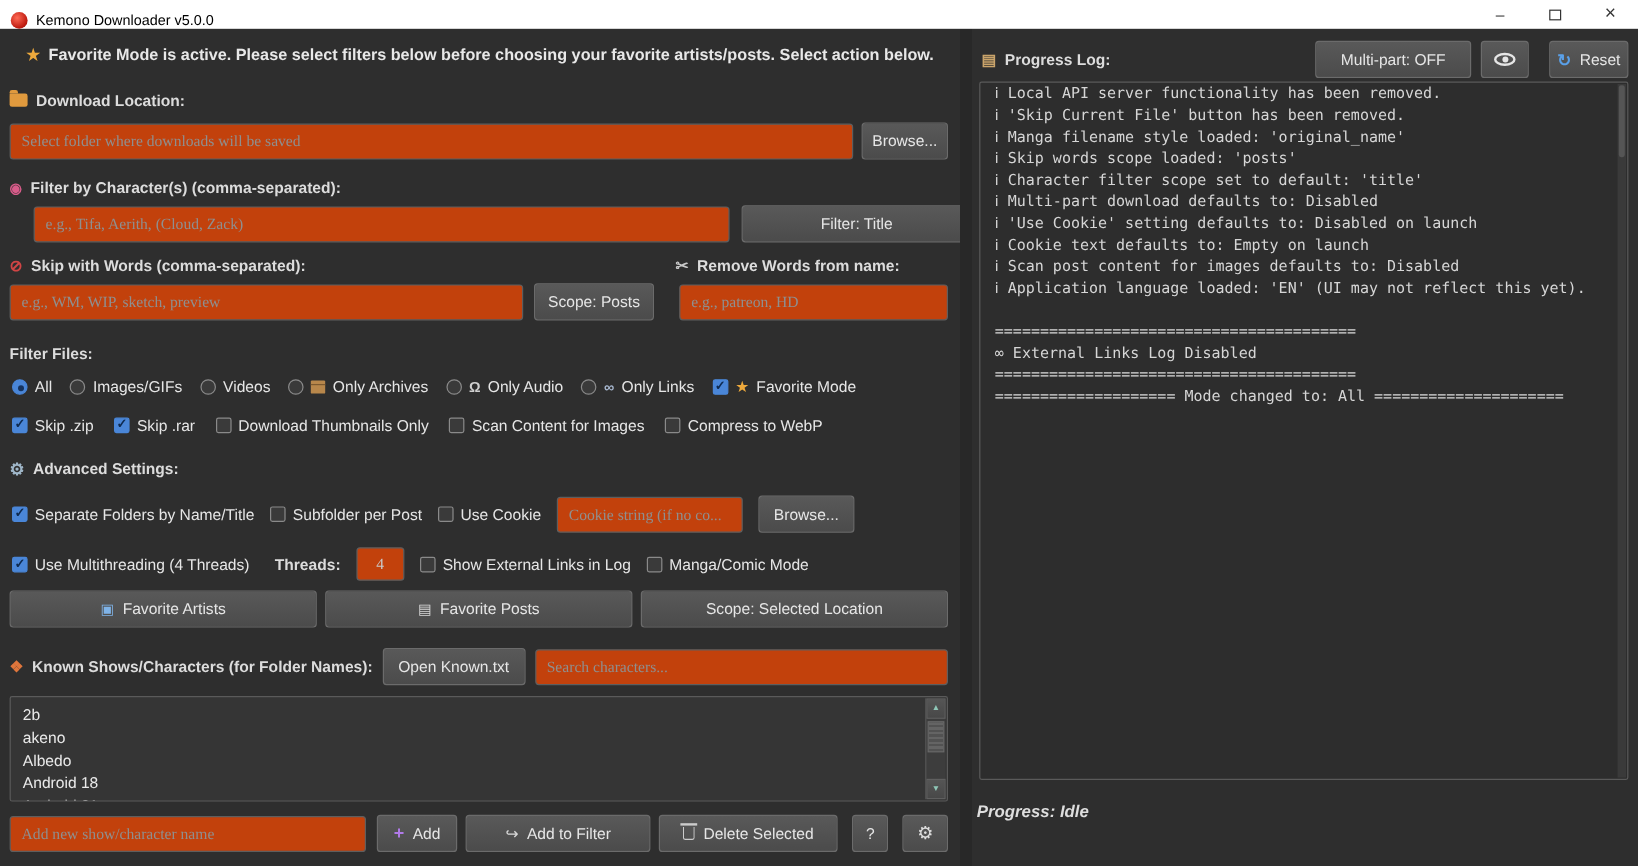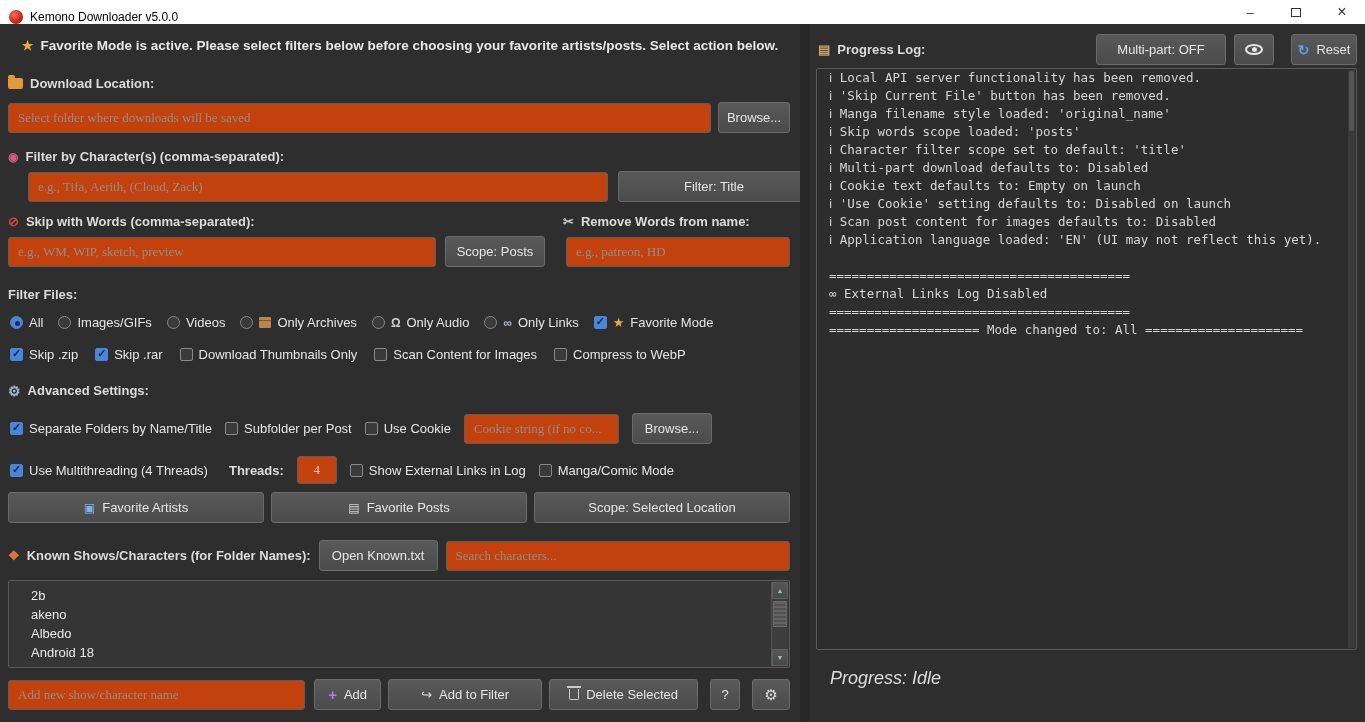--- a/index.html
+++ b/index.html
@@ -61,35 +61,35 @@
   .ico-folder { position:relative; width:15px; height:11px; background:#e09a3e; border-radius:1px 2px 2px 2px; display:inline-block; flex:0 0 auto; }
   .ico-folder::before { content:""; position:absolute; top:-3px; left:0; width:7px; height:3px; background:#e09a3e; border-radius:2px 2px 0 0; }
   .ico-box { position:relative; width:12px; height:11px; background:#b8874b; border-radius:1px; display:inline-block; flex:0 0 auto; }
   .ico-box::before { content:""; position:absolute; top:3px; left:0; right:0; height:1px; background:#7d5a30; }
   .ico-trash { position:relative; width:10px; height:11px; border:1px solid #cccccc; border-top:none; border-radius:0 0 2px 2px; display:inline-block; flex:0 0 auto; }
   .ico-trash::before { content:""; position:absolute; left:-3px; top:-3px; width:14px; height:2px; background:#cccccc; }
   .ico-eye { position:relative; width:18px; height:11px; border:2px solid #e6e6e6; border-radius:50%; display:inline-block; flex:0 0 auto; }
   .ico-eye::after { content:""; position:absolute; left:50%; top:50%; width:5px; height:5px; margin:-2.5px 0 0 -2.5px; border-radius:50%; background:#e6e6e6; }
 
   
-  .known-list { position:absolute; left:8px; top:556px; width:782px; height:88px; background:#353535; border:1px solid #5a5a5a; border-radius:2px; overflow:hidden; padding:7px 0 0 22px; }
+  .known-list { position:absolute; left:8px; top:556px; width:782px; height:88px; background:#353535; border:1px solid #5a5a5a; border-radius:2px; overflow:hidden; padding:7px 0 0 10px; }
   .known-item { height:19px; font-size:13px; color:#eaeaea; }
   .kscroll { position:absolute; top:1px; right:1px; bottom:1px; width:17px; background:#3d3d3d; border-left:1px solid #555; display:flex; flex-direction:column; }
   .kbtn { height:17px; background:linear-gradient(#555,#484848); border:1px solid #5f5f5f; display:flex; align-items:center; justify-content:center; }
   .kbtn .arr { font-size:7px; color:#8fc7b7; line-height:1; }
   .ktrack { flex:1; position:relative; }
   .kthumb { position:absolute; top:2px; left:1px; right:1px; height:26px; border:1px solid #6a6a6a; background:repeating-linear-gradient(to bottom,#646464 0 2px,#525252 2px 4px); }
 
   
   .rp-header { position:absolute; top:10px; left:8px; right:8px; height:31px; display:flex; align-items:center; gap:8px; }
   .log-box { position:absolute; left:6px; right:8px; top:44px; height:582px; background:#2d2d2d; border:1px solid #5a5a5a; border-radius:2px; padding:0 12px; font-family:"DejaVu Sans Mono",monospace; font-size:12.5px; color:#d6d6d6; overflow:hidden; }
   .log-line { min-height:18px; line-height:18px; white-space:pre; }
   .log-scroll { position:absolute; top:1px; right:1px; bottom:1px; width:7px; background:#3a3a3a; }
   .log-scroll .thumb { position:absolute; top:1px; left:1px; right:1px; height:60px; background:#555; border-radius:2px; }
-  .progress-status { position:absolute; left:20px; top:644px; font-weight:normal; font-style:italic; font-size:18px; color:#dedede; }
+  .progress-status { position:absolute; left:4px; top:644px; font-weight:bold; font-style:italic; font-size:14px; color:#dedede; }
 </style>
 </head>
 <body>
 
 <div class="titlebar">
   <span class="logo"></span>
   <span class="app-title">Kemono Downloader v5.0.0</span>
   <div class="win-controls">
     <div class="win-btn">
         <span>–</span>
@@ -335,22 +335,22 @@
     </button>
   </div>
 
   <div class="log-box">
     <div class="log-line">ℹ Local API server functionality has been removed.</div>
     <div class="log-line">ℹ 'Skip Current File' button has been removed.</div>
     <div class="log-line">ℹ Manga filename style loaded: 'original_name'</div>
     <div class="log-line">ℹ Skip words scope loaded: 'posts'</div>
     <div class="log-line">ℹ Character filter scope set to default: 'title'</div>
     <div class="log-line">ℹ Multi-part download defaults to: Disabled</div>
+    <div class="log-line">ℹ 'Use Cookie' setting defaults to: Disabled on launch</div>
     <div class="log-line">ℹ Cookie text defaults to: Empty on launch</div>
-    <div class="log-line">ℹ 'Use Cookie' setting defaults to: Disabled on launch</div>
     <div class="log-line">ℹ Scan post content for images defaults to: Disabled</div>
     <div class="log-line">ℹ Application language loaded: 'EN' (UI may not reflect this yet).</div>
     <div class="log-line"></div>
     <div class="log-line">========================================</div>
     <div class="log-line">∞ External Links Log Disabled</div>
     <div class="log-line">========================================</div>
     <div class="log-line">==================== Mode changed to: All =====================</div>
     <div class="log-scroll">
         <div class="thumb"></div>
       </div>

